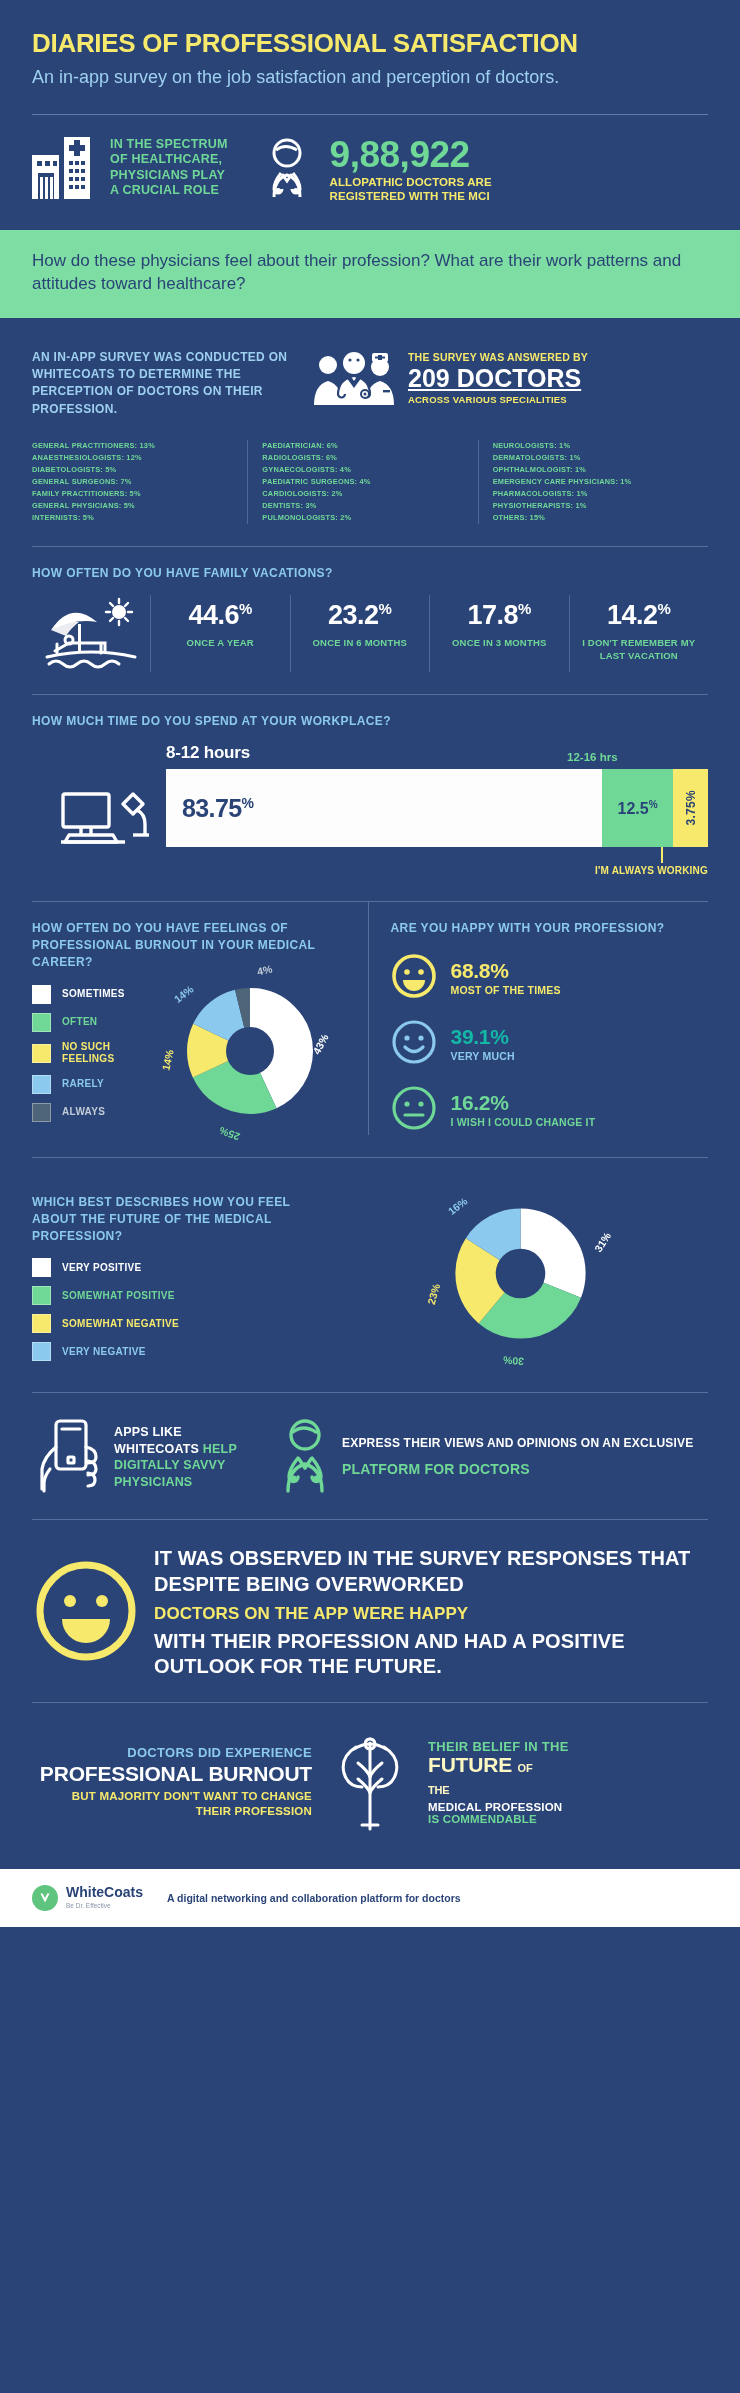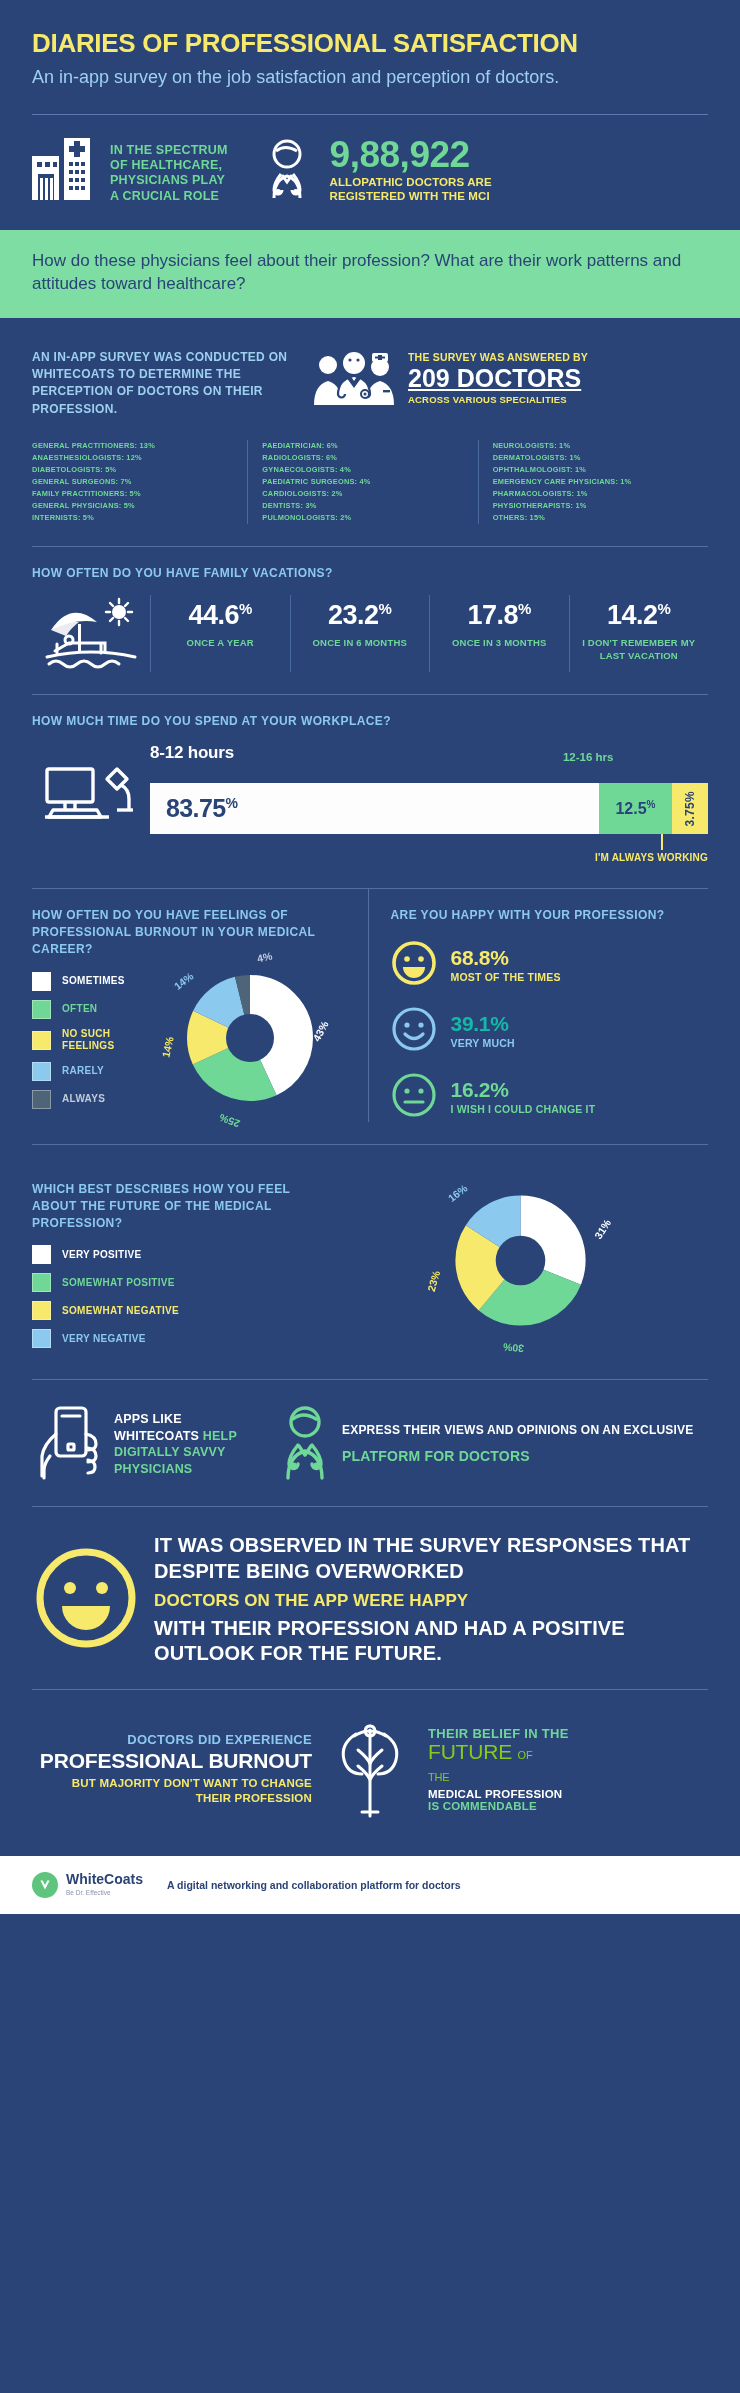--- a/index.html
+++ b/index.html
@@ -24,21 +24,21 @@
     color: #9ed0ef;
     font-size: 18px;
     font-weight: normal;
     line-height: 1.32;
     margin-top: 9px;
   }
   .hr-thin { height: 1px; background: #5d7bb0; margin: 24px 32px 0 32px; }
 
   
   .statband {
-    display: flex; align-items: flex-end;
+    display: flex; align-items: flex-start;
     padding: 22px 44px 26px 32px;
     gap: 0px;
   }
   .hospital-icon { width: 66px; flex: 0 0 66px; }
   .spectrum-text {
     margin-left: 12px; flex: 0 0 auto;
     font-size: 12.5px; font-weight: bold; line-height: 1.22;
     letter-spacing: 0.2px;
   }
   .spectrum-text .l1 { color: #6fd897; }
@@ -101,27 +101,27 @@
   .vac-icon { flex: 0 0 118px; display: flex; align-items: center; justify-content: center; }
   .vac-cell {
     flex: 1; text-align: center; border-left: 1px solid #4a699f;
     padding: 6px 4px 10px 4px; display: flex; flex-direction: column; justify-content: flex-start;
   }
   .vac-pct { color: #ffffff; font-size: 27px; font-weight: bold; letter-spacing: -0.5px; line-height: 1; }
   .vac-pct sup { font-size: 15px; vertical-align: super; font-weight: bold; }
   .vac-lbl { color: #6fd897; font-size: 9.5px; font-weight: bold; margin-top: 8px; line-height: 1.3; letter-spacing: 0.2px; }
 
   
-  .workplace { display: flex; padding: 12px 32px 0 32px; align-items: flex-start; }
+  .workplace { display: flex; padding: 12px 32px 0 48px; align-items: center; }
   .wp-icon { flex: 0 0 118px; display: flex; align-items: center; justify-content: center; padding-top: 22px; }
   .wp-right { flex: 1; }
   .wp-toprow { display: flex; align-items: flex-end; height: 22px; position: relative; }
   .wp-8hr { color: #ffffff; font-size: 17px; font-weight: bold; letter-spacing: -0.2px; }
   .wp-12hr { color: #6fd897; font-size: 11.5px; font-weight: bold; position: absolute; left: 74%; }
-  .bar { display: flex; height: 51px; margin-top: 20px; }
+  .bar { display: flex; height: 78px; margin-top: 6px; }
   .bar-seg { display: flex; align-items: center; }
   .bar-white { background: #fdfdfd; flex: 0 0 80.4%; padding-left: 16px; }
   .bar-white .v { color: #2a4477; font-size: 25px; font-weight: bold; letter-spacing: -0.6px; }
   .bar-white .v sup { font-size: 14px; vertical-align: super; }
   .bar-green { background: #6fd897; flex: 0 0 13.2%; justify-content: center; }
   .bar-green .v { color: #2a4477; font-size: 16px; font-weight: bold; }
   .bar-green .v sup { font-size: 10px; vertical-align: super; }
   .bar-yellow { background: #f6e96b; flex: 0 0 6.4%; justify-content: center; }
   .bar-yellow .v {
     color: #2a4477; font-size: 12px; font-weight: bold;
@@ -184,21 +184,21 @@
 
   
   .final { display: flex; padding: 26px 34px 30px 34px; align-items: center; }
   .final-left { flex: 1; text-align: right; padding-right: 10px; }
   .final-left .t1 { color: #8cc9ee; font-size: 13px; font-weight: bold; letter-spacing: 0.3px; }
   .final-left .t2 { color: #ffffff; font-size: 21px; font-weight: bold; line-height: 1.1; margin: 2px 0 4px 0; letter-spacing: -0.2px; }
   .final-left .t3 { color: #f6e96b; font-size: 11.5px; font-weight: bold; line-height: 1.3; letter-spacing: 0.2px; }
   .final-icon { flex: 0 0 96px; display: flex; justify-content: center; }
   .final-right { flex: 1; padding-left: 10px; }
   .final-right .t1 { color: #6fd897; font-size: 13px; font-weight: bold; letter-spacing: 0.3px; }
-  .final-right .t2 { color: #84cc16; font-size: 21px; font-weight: normal; line-height: 1.05; letter-spacing: -0.2px; }
+  .final-right .t2 { color: #fef9c3; font-size: 21px; font-weight: bold; line-height: 1.05; letter-spacing: -0.2px; }
   .final-right .t2 small { font-size: 11px; }
   .final-right .t3 { color: #ffffff; font-size: 11.5px; font-weight: bold; letter-spacing: 0.2px; margin-top: 2px; }
   .final-right .t4 { color: #6fd897; font-size: 11.5px; font-weight: bold; letter-spacing: 0.2px; }
 
   
   .footer {
     background: #ffffff; padding: 16px 32px; display: flex;
     align-items: center; border-top: 4px solid #2a4477;
   }
   .footer-logo { display: flex; align-items: center; flex: 0 0 auto; }

